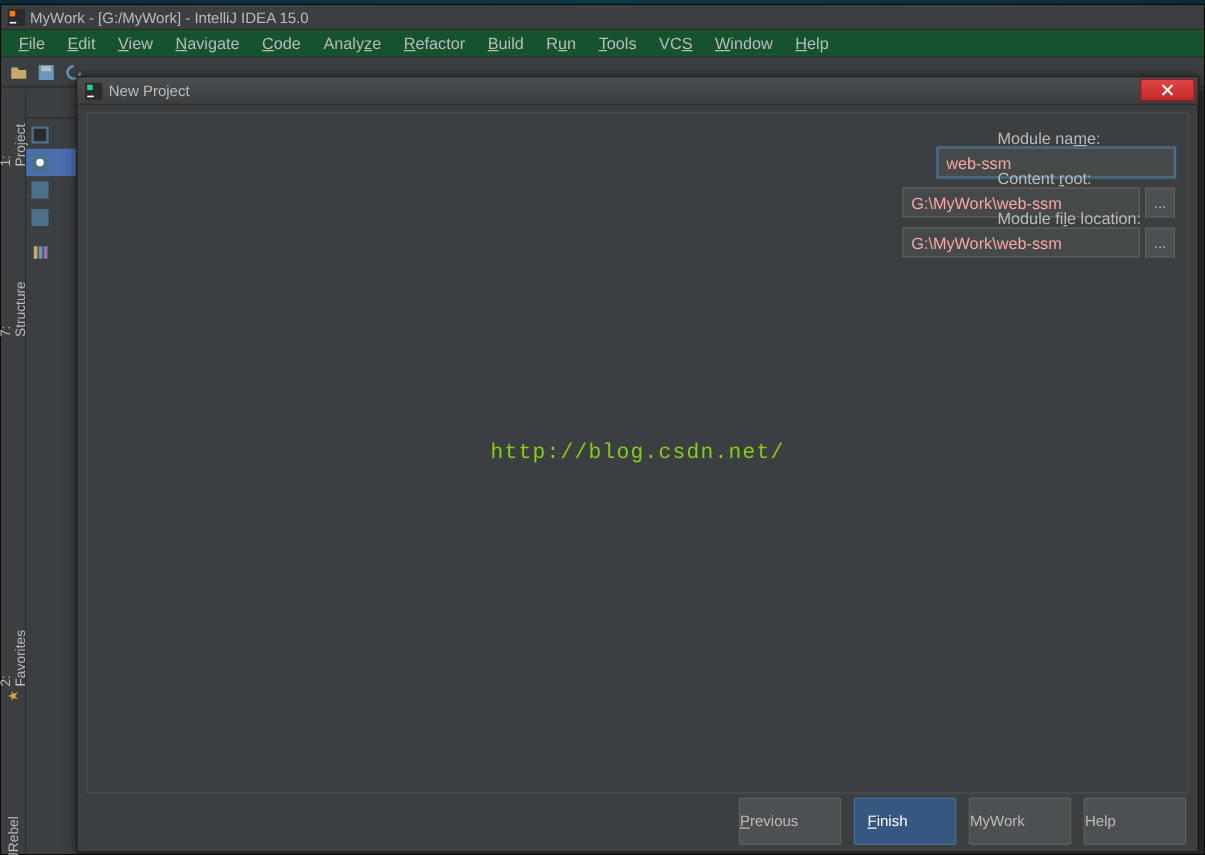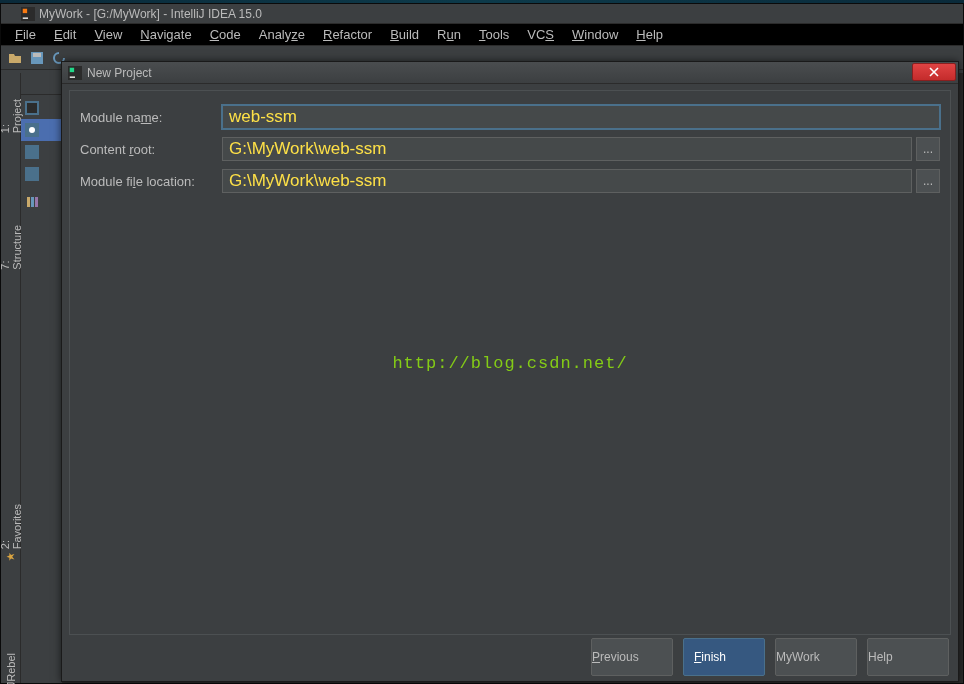--- a/index.html
+++ b/index.html
@@ -10,27 +10,27 @@
   }
 
   
   .ide-window {
     position: absolute; left: 0; top: 3px; width: 964px; height: 681px;
     background: #3c3f41;
     border: 1px solid #0a0a0a;
   }
   .ide-titlebar {
     height: 20px; background: #3c3f41; display: flex; align-items: center;
-    padding-left: 20px; gap: 4px; border-bottom: 1px solid #2b2b2b;
+    padding-left: 5px; gap: 4px; border-bottom: 1px solid #2b2b2b;
   }
   .ide-titlebar .icon-ij { width: 14px; height: 14px; }
   .ide-titlebar .title-text { color: #bbbbbb; font-size: 12px; }
 
   .ide-menubar {
-    height: 22px; background: #000000; display: flex; align-items: center;
+    height: 22px; background: #14532d; display: flex; align-items: center;
     padding-left: 6px; gap: 2px; border-bottom: 1px solid #2b2b2b;
   }
   .menu-item {
     color: #bbbbbb; font-size: 13px; padding: 2px 8px; cursor: default;
   }
   .menu-item .mn { text-decoration: underline; }
 
   .ide-toolbar {
     height: 24px; background: #3c3f41; border-bottom: 1px solid #2b2b2b;
     display: flex; align-items: center; padding-left: 6px; gap: 6px;
@@ -97,27 +97,27 @@
     display: flex; align-items: center; justify-content: center;
     cursor: default;
   }
   .dlg-close svg { width: 10px; height: 10px; }
 
   .dlg-body {
     position: absolute; left: 7px; top: 28px; right: 7px; bottom: 46px;
     border: 1px solid #4c5052; background: #3c3f41;
     padding: 12px 10px 10px 10px;
   }
-  .form-row { display: flex; align-items: center; height: 28px; margin-bottom: 4px; }
+  .form-row { display: flex; align-items: flex-end; height: 28px; margin-bottom: 4px; flex-direction: column; }
   .form-label { width: 142px; color: #bbbbbb; font-size: 13px; }
   .form-label .mn { text-decoration: underline; }
   .form-input-wrap { flex: 1; display: flex; gap: 4px; align-items: stretch; }
   .form-input {
     flex: 1; height: 24px; background: #45494a; border: 1px solid #5e6060;
-    color: #fde047; font-size: 17px; padding: 0 6px;
+    color: #fca5a5; font-size: 13px; padding: 0 6px;
     font-family: inherit;
   }
   .form-input.focused { border-color: #4a708b; box-shadow: 0 0 0 1px #4a708b; }
   .form-input.readonly { background: #45494a; }
   .browse-btn {
     width: 24px; height: 24px; background: #4c5052; border: 1px solid #5e6060;
     color: #bbbbbb; font-size: 12px; display: flex; align-items: center;
     justify-content: center; cursor: default;
   }
 

